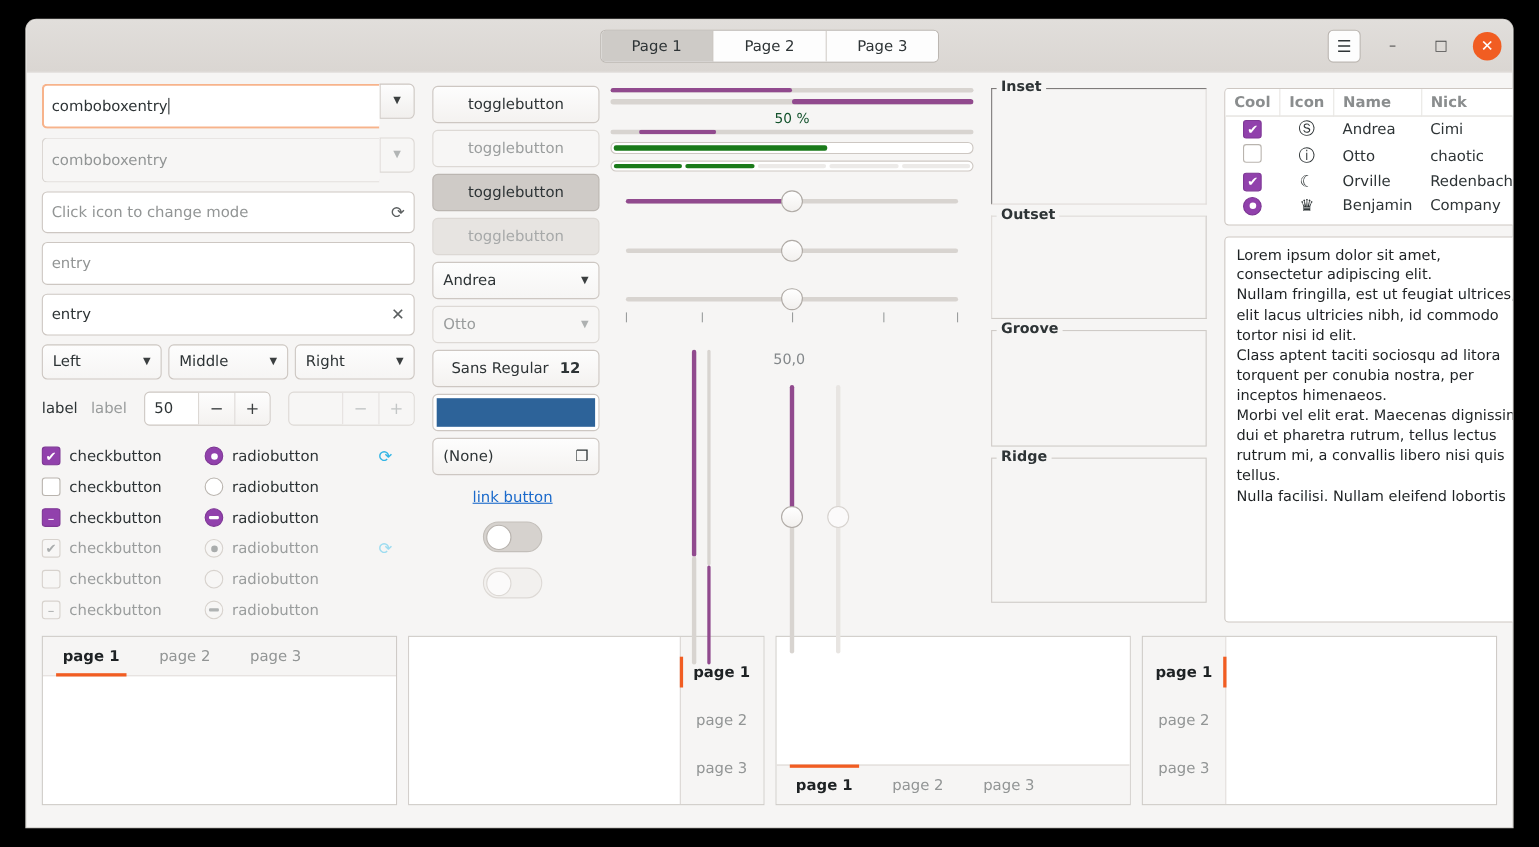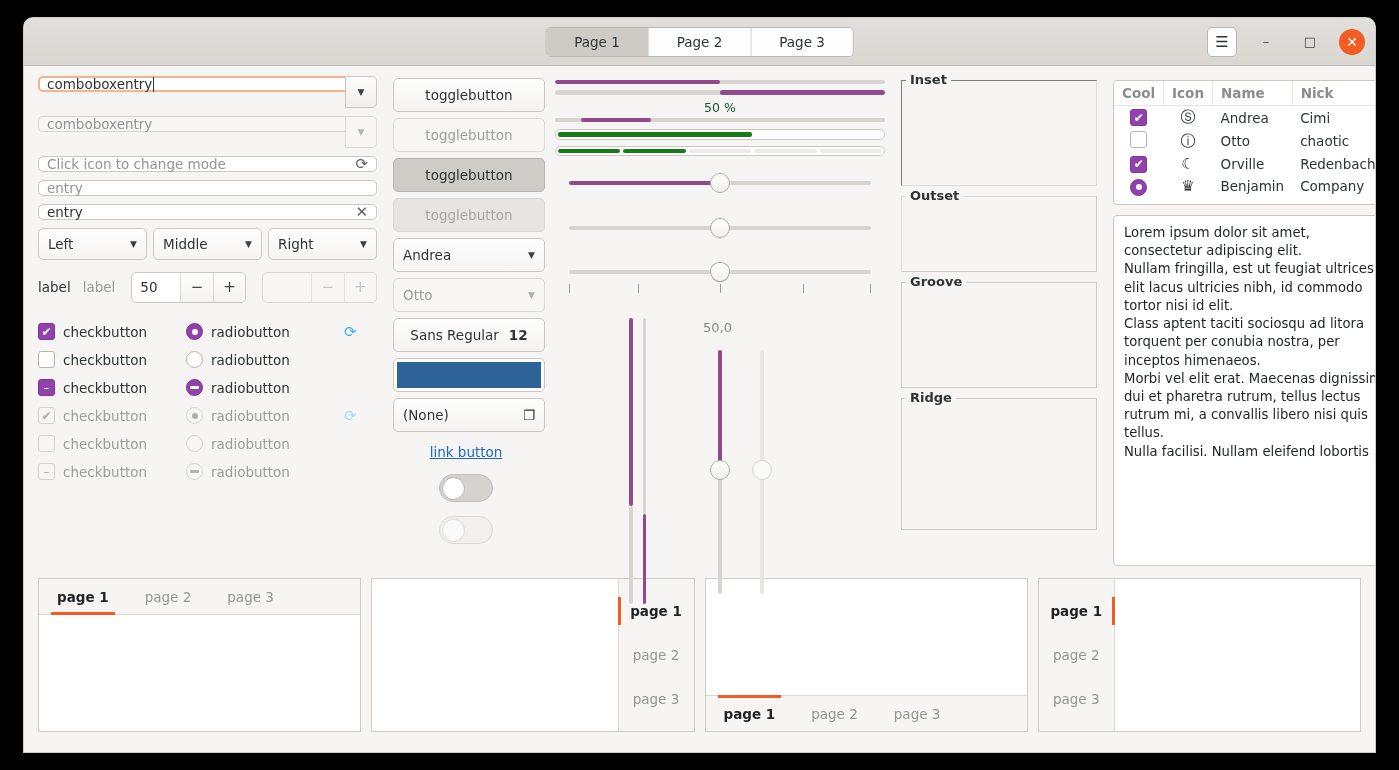--- a/index.html
+++ b/index.html
@@ -68,21 +68,21 @@
   .hb-min, .hb-max { color: #4a4a4a; font-size: 13px; }
 
   
   .body { flex: 1; display: flex; flex-direction: column; padding: 0; }
   .toprow { display: flex; height: 500px; padding: 10px 8px 0 8px; }
   .col { display: flex; flex-direction: column; }
   .vsep { width: 1px; background: #dcd8d4; margin: 0 8px; align-self: stretch; }
 
   
   .entry {
-    height: 16px; border: 1px solid #cdc7c2; border-radius: 5px;
+    height: 41px; border: 1px solid #cdc7c2; border-radius: 5px;
     background: #fff; display: flex; align-items: center;
     padding: 0 8px; font-size: 13.5px; color: #2e3436;
     position: relative;
   }
   .entry.focus { border: 2px solid #f7b38b; padding: 0 7px; }
   .entry.dim { background: #f7f6f5; color: #8b8e8f; border-color: #d8d4d0; }
   .entry .ph { color: #929595; }
   .entry .caret {
     display:inline-block; width:1px; height:15px; background:#2e3436;
     margin-left:1px;
@@ -574,21 +574,21 @@
           <div class="vknob empty" style="left:197px; top:146px"></div>
         </div>
       </div>
 
       <div class="vsep"></div>
 
       <div class="col c4">
         <div class="frame inset" style="height:106px">
           <span class="lg">Inset</span>
         </div>
-        <div class="frame outset" style="height:76px">
+        <div class="frame outset" style="height:94px">
           <span class="lg">Outset</span>
         </div>
         <div class="frame" style="height:106px">
           <span class="lg">Groove</span>
         </div>
         <div class="frame" style="height:132px">
           <span class="lg">Ridge</span>
         </div>
       </div>
 

